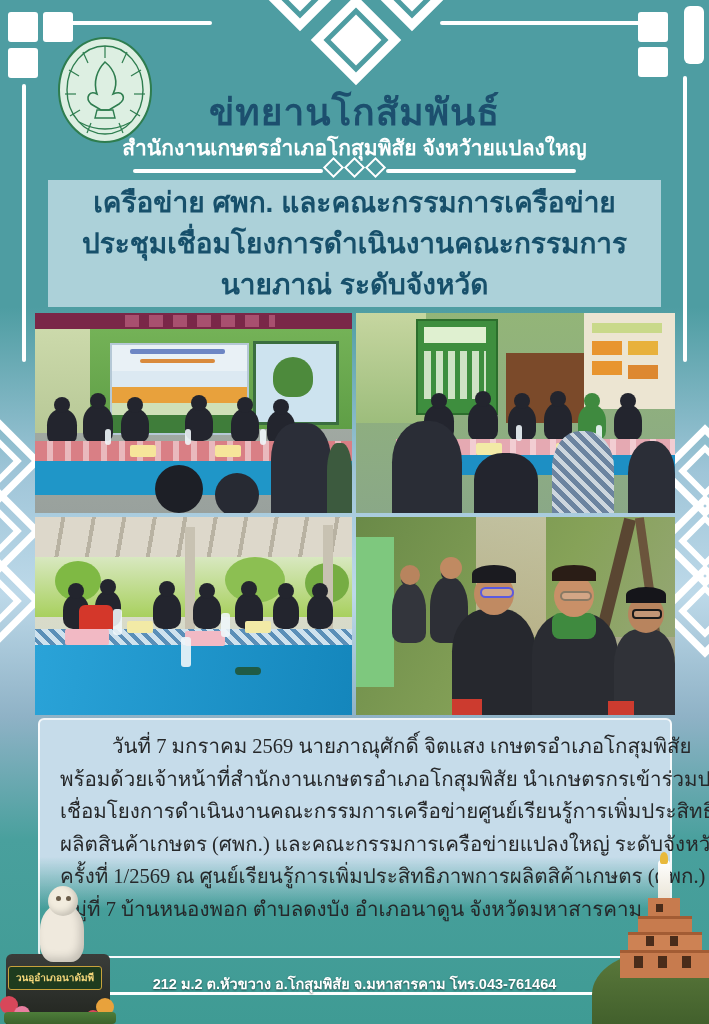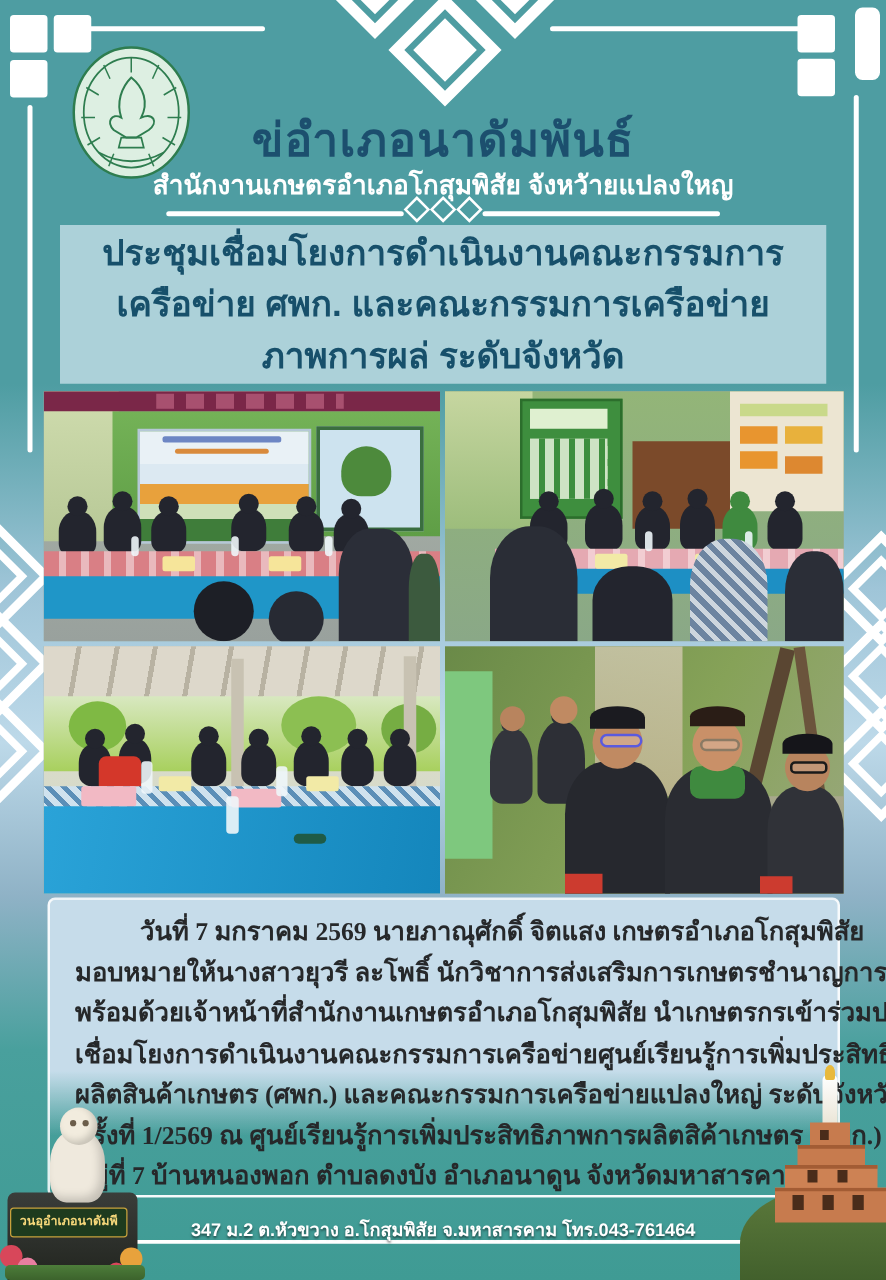--- a/index.html
+++ b/index.html
@@ -35,21 +35,21 @@
   .person{position:absolute;background:#23252e;border-radius:45% 45% 10px 10px;}
   .person::before{content:'';position:absolute;top:-12px;left:50%;transform:translateX(-50%);
     width:16px;height:16px;border-radius:50%;background:inherit;}
   .head{position:absolute;border-radius:50%;}
   .bottle{position:absolute;width:6px;height:16px;background:#eef6fa;border-radius:3px;opacity:.9;}
   .card{position:absolute;width:26px;height:12px;background:#f2eaa6;border-radius:2px;}
   
   .article{position:absolute;left:38px;top:718px;width:634px;height:240px;
     border:2px solid rgba(255,255,255,.85);border-radius:6px;
     background:linear-gradient(180deg,#C6DCEA 0%,#C6DCEA 58%,rgba(198,220,234,0) 80%);
-    box-sizing:border-box;padding:10px 20px 0 20px;font-weight:bold;}
+    box-sizing:border-box;padding:10px 20px 0 20px;}
   .article .ln{font-family:"Liberation Serif","DejaVu Serif",serif;font-size:20.5px;color:#26282a;
     line-height:32.5px;white-space:nowrap;overflow:visible;}
   .article .ln.first{text-indent:52px;}
   
   .monkey-wrap{position:absolute;left:0;top:878px;width:120px;height:146px;z-index:3;}
   .pagoda-wrap{position:absolute;left:592px;top:858px;width:117px;height:166px;z-index:3;}
   .sign{position:absolute;left:8px;top:88px;width:92px;height:22px;background:#1e3b1e;border:1px solid #c8a23c;
     border-radius:3px;color:#f5d77a;font-size:10px;font-weight:bold;text-align:center;line-height:22px;}
   
   .footer-line{position:absolute;left:28px;right:28px;top:992px;height:3px;background:#fff;z-index:1;}
@@ -103,30 +103,30 @@
         <line x1="13" y1="80" x2="23" y2="74"></line>
       <line x1="83" y1="80" x2="73" y2="74"></line>
         <line x1="30" y1="97" x2="34" y2="87"></line>
       <line x1="66" y1="97" x2="62" y2="87"></line>
     </g>
     <path d="M48 26 C58 34 62 46 56 58 C66 54 70 62 62 68 L52 74 L44 74 L34 68 C28 62 32 54 40 58 C36 46 40 34 48 26 Z" fill="none" stroke="#2E7D4F" stroke-width="1.6"></path>
     <path d="M40 74 L56 74 L58 82 L38 82 Z" fill="none" stroke="#2E7D4F" stroke-width="1.4"></path>
     <path d="M22 86 Q48 100 74 86" fill="none" stroke="#2E7D4F" stroke-width="1.4"></path>
   </svg>
 
-  <div class="app-title">ข่อำเภอนาดัมพันธ์</div>
+  <div class="app-title">ข่ทยานโกสัมพันธ์</div>
   <div class="app-sub">สำนักงานเกษตรอำเภอโกสุมพิสัย จังหวัายแปลงใหญ</div>
   <div class="sub-div">
     <span class="bar"></span><span class="dia3"></span><span class="dia3"></span><span class="dia3"></span><span class="bar"></span>
   </div>
 
   <div class="banner">
+    <div>เครือข่าย ศพก. และคณะกรรมการเครือข่าย</div>
     <div>ประชุมเชื่อมโยงการดำเนินงานคณะกรรมการ</div>
-    <div>เครือข่าย ศพก. และคณะกรรมการเครือข่าย</div>
-    <div>ภาพการผล่ ระดับจังหวัด</div>
+    <div>นายภาณ่ ระดับจังหวัด</div>
   </div>
 
   <div class="photo" style="left:35px;top:313px;width:317px;height:200px;">
     <div class="ply" style="inset:0;background:linear-gradient(#aab3a8,#99a19d);"></div>
     <div class="ply" style="left:0;top:0;width:60px;height:120px;background:linear-gradient(#cfdcae,#b7c896);"></div>
     <div class="ply" style="left:55px;top:16px;width:262px;height:100px;background:linear-gradient(#74b257,#5f9e46);"></div>
     <div class="ply" style="left:0;top:0;width:317px;height:16px;background:#7a2748;"></div>
     <div class="ply" style="left:90px;top:2px;width:150px;height:12px;background:repeating-linear-gradient(90deg,#a8506f 0 14px,#7a2748 14px 24px);"></div>
     <div class="ply" style="left:75px;top:30px;width:135px;height:88px;background:linear-gradient(#e9f1f6 0 30%, #dce9f2 30% 48%, #e8a13c 48% 66%, #cfe0b8 66% 80%, #3f7d3a 80% 100%);border:2px solid #b5c8d6;"></div>
     <div class="ply" style="left:95px;top:36px;width:95px;height:5px;background:#6d86c4;border-radius:2px;"></div>
@@ -245,30 +245,29 @@
     <div class="ply" style="left:258px;top:112px;width:61px;height:86px;background:#303238;border-radius:40% 40% 0 0;"></div>
     <div class="head" style="left:272px;top:78px;width:36px;height:38px;background:#b8845e;"></div>
     <div class="ply" style="left:270px;top:70px;width:40px;height:16px;background:#15151a;border-radius:50% 50% 0 0;"></div>
     <div class="ply" style="left:276px;top:92px;width:26px;height:6px;border:2px solid #1a1a1a;border-radius:4px;background:rgba(255,255,255,.15);"></div>
     <div class="ply" style="left:96px;top:182px;width:30px;height:16px;background:#cc3b2f;"></div>
     <div class="ply" style="left:252px;top:184px;width:26px;height:14px;background:#cc3b2f;"></div>
   </div>
 
   <div class="article">
     <div class="ln first">วันที่ 7 มกราคม 2569 นายภาณุศักดิ์ จิตแสง เกษตรอำเภอโกสุมพิสัย</div>
-    <div class="ln">มอบหมายให้นางสาวยุวรี ละโพธิ์ นักวิชาการส่งเสริมการเกษตรชำนาญการ</div>
     <div class="ln">พร้อมด้วยเจ้าหน้าที่สำนักงานเกษตรอำเภอโกสุมพิสัย นำเกษตรกรเข้าร่วมประชุม</div>
     <div class="ln">เชื่อมโยงการดำเนินงานคณะกรรมการเครือข่ายศูนย์เรียนรู้การเพิ่มประสิทธิภาพการ</div>
     <div class="ln">ผลิตสินค้าเกษตร (ศพก.) และคณะกรรมการเครือข่ายแปลงใหญ่ ระดับจังหวัด</div>
     <div class="ln">ครั้งที่ 1/2569 ณ ศูนย์เรียนรู้การเพิ่มประสิทธิภาพการผลิตสิค้าเกษตร (ศพก.)</div>
     <div class="ln">หมู่ที่ 7 บ้านหนองพอก ตำบลดงบัง อำเภอนาดูน จังหวัดมหาสารคาม</div>
   </div>
 
   <div class="footer-line"></div>
-  <div class="footer-addr">347 ม.2 ต.หัวขวาง อ.โกสุมพิสัย จ.มหาสารคาม โทร.043-761464</div>
+  <div class="footer-addr">212 ม.2 ต.หัวขวาง อ.โกสุมพิสัย จ.มหาสารคาม โทร.043-761464</div>
 
   <div class="monkey-wrap">
     <div style="position:absolute;left:6px;top:76px;width:104px;height:70px;background:linear-gradient(#3a3d3a,#22251f);border-radius:6px 6px 0 0;"></div>
     <div style="position:absolute;left:40px;top:26px;width:44px;height:58px;background:#efe9dd;border-radius:45% 45% 30% 30%;box-shadow:inset -4px -4px 8px rgba(0,0,0,.18);"></div>
     <div style="position:absolute;left:48px;top:8px;width:30px;height:30px;background:#f2ecde;border-radius:50%;box-shadow:inset -3px -3px 6px rgba(0,0,0,.18);"></div>
     <div style="position:absolute;left:56px;top:18px;width:5px;height:5px;background:#6b5d4a;border-radius:50%;"></div>
     <div style="position:absolute;left:66px;top:18px;width:5px;height:5px;background:#6b5d4a;border-radius:50%;"></div>
     <div class="sign">วนอุอำเภอนาดัมพี</div>
     <div style="position:absolute;left:0;top:118px;width:18px;height:18px;background:#d8475a;border-radius:50%;"></div>
     <div style="position:absolute;left:14px;top:128px;width:16px;height:16px;background:#e87fa0;border-radius:50%;"></div>

